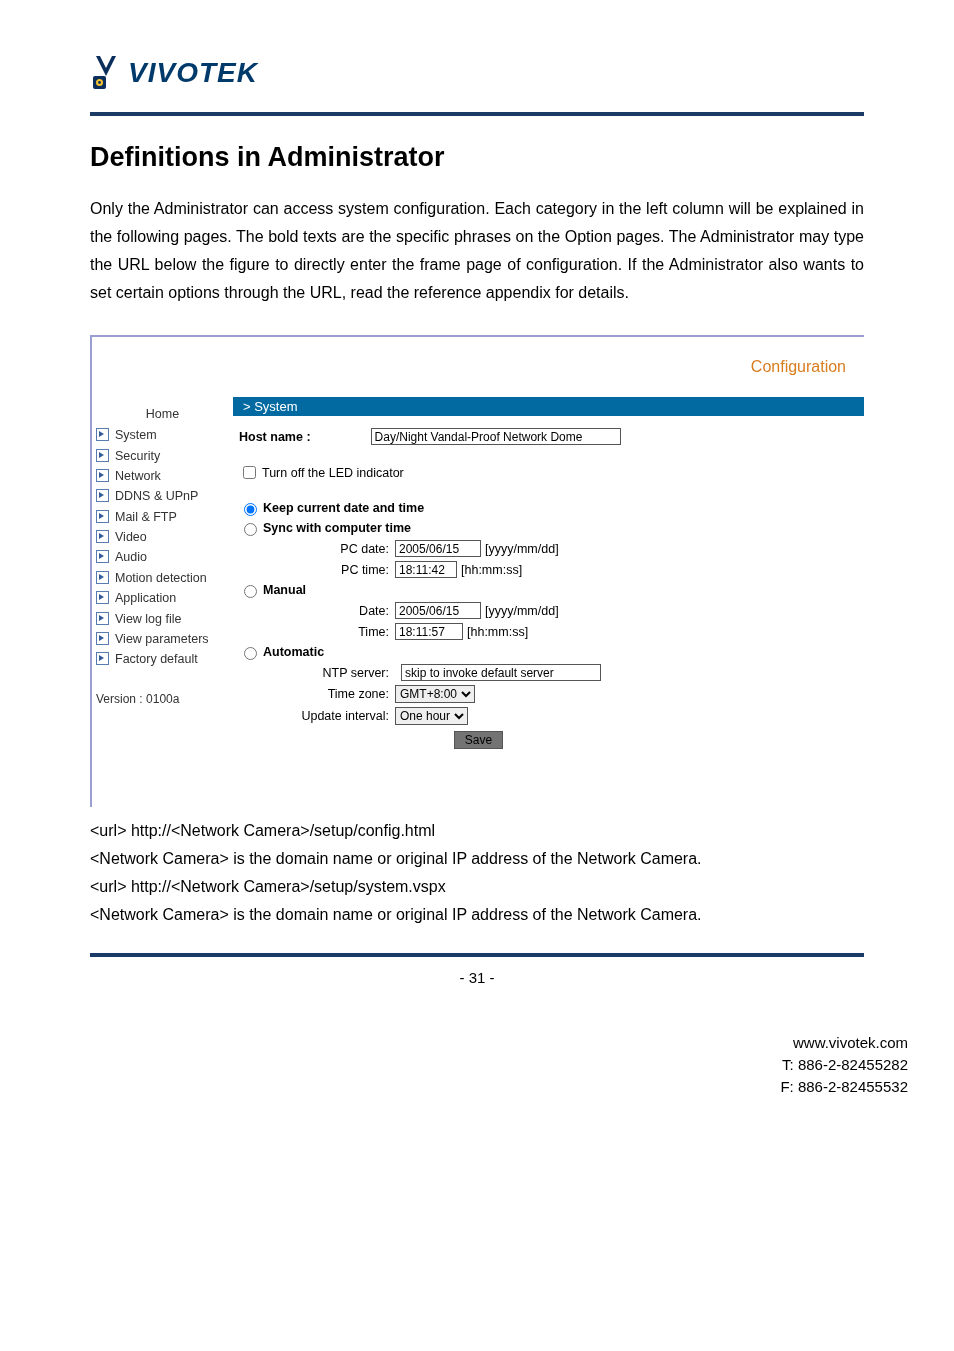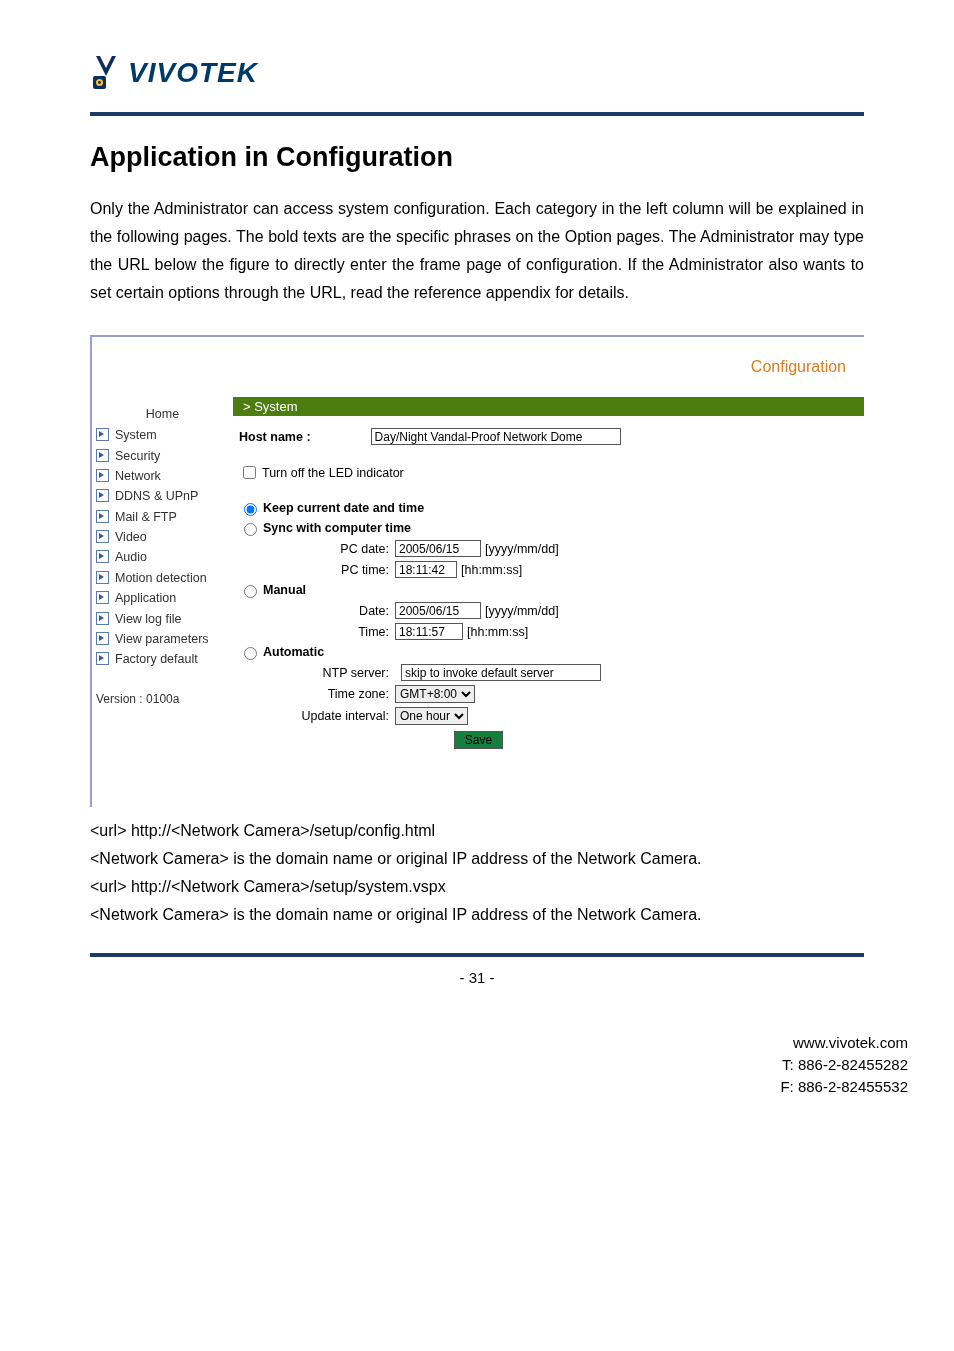--- a/index.html
+++ b/index.html
@@ -107,21 +107,21 @@
     border-bottom: 3.5px solid transparent;
   }
   .ss-version {
     padding: 22px 0 0 4px;
     font-size: 12px;
   }
   .ss-main {
     flex: 1;
   }
   .ss-crumb {
-    background: #4d7c0f;
+    background: #0369a1;
     color: #fff;
     font-size: 13px;
     padding: 2px 10px;
   }
   .ss-form {
     padding: 12px 6px 0 6px;
     font-size: 12.5px;
     color: #000;
   }
   .row { display:flex; align-items:center; margin-bottom:4px; }
@@ -149,21 +149,21 @@
   }
   .ss-check { margin-right:6px; }
   .hint { margin-left:4px; }
   .spacer-md { height: 14px; }
   .center-save { text-align:center; margin-top:6px; padding-right:140px;}
   button.ss-btn {
     font-family: Verdana, Arial, sans-serif;
     font-size:12px;
     padding: 1px 10px;
     border:1px solid #555;
-    background:#15803d;
+    background:#737373;
   }
   .post-text {
     font-size: 16px;
     line-height: 1.75;
     text-align: justify;
     margin-top: 10px;
   }
   .page-num {
     text-align: center;
     font-size: 15px;
@@ -189,21 +189,21 @@
           <circle cx="9.5" cy="26.5" r="3.5" fill="#f4c430"></circle>
           <circle cx="9.5" cy="26.5" r="1.4" fill="#0b2e5c"></circle>
         </svg>
       </span>
       <span class="logo-text">VIVOTEK</span>
     </div>
   </div>
 
   <hr class="hr-thick">
 
-  <h1>Application in Configuration</h1>
+  <h1>Definitions in Administrator</h1>
 
   <div class="intro">Only the Administrator can access system configuration. Each category in the left column will be explained in the following pages. The bold texts are the specific phrases on the Option pages. The Administrator may type the URL below the figure to directly enter the frame page of configuration. If the Administrator also wants to set certain options through the URL, read the reference appendix for details.</div>
 
   <div class="screenshot">
     <div class="ss-header">
       <span>Configuration</span>
     </div>
     <div class="ss-body">
       <div class="ss-sidebar">
         <div class="ss-side-home">Home</div>

